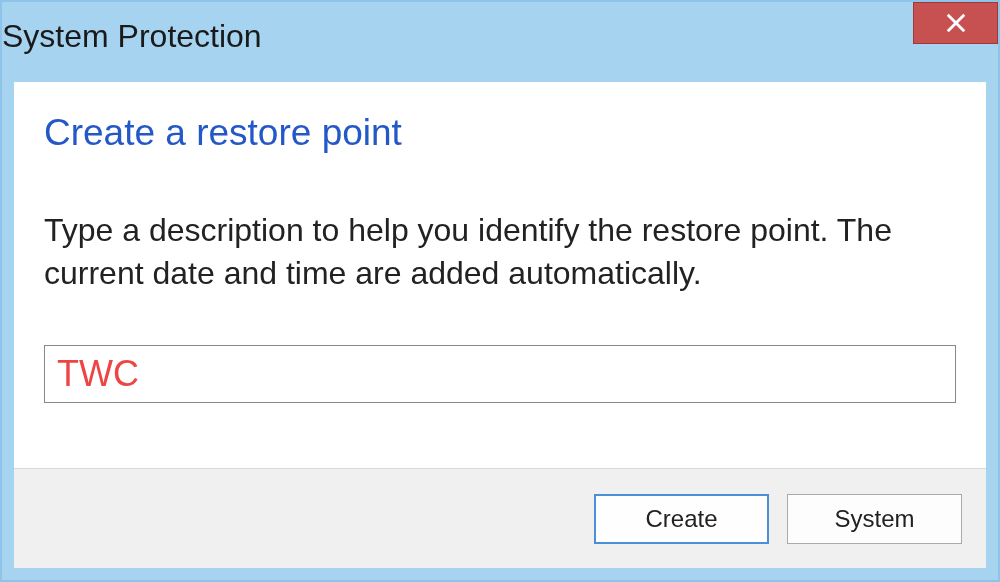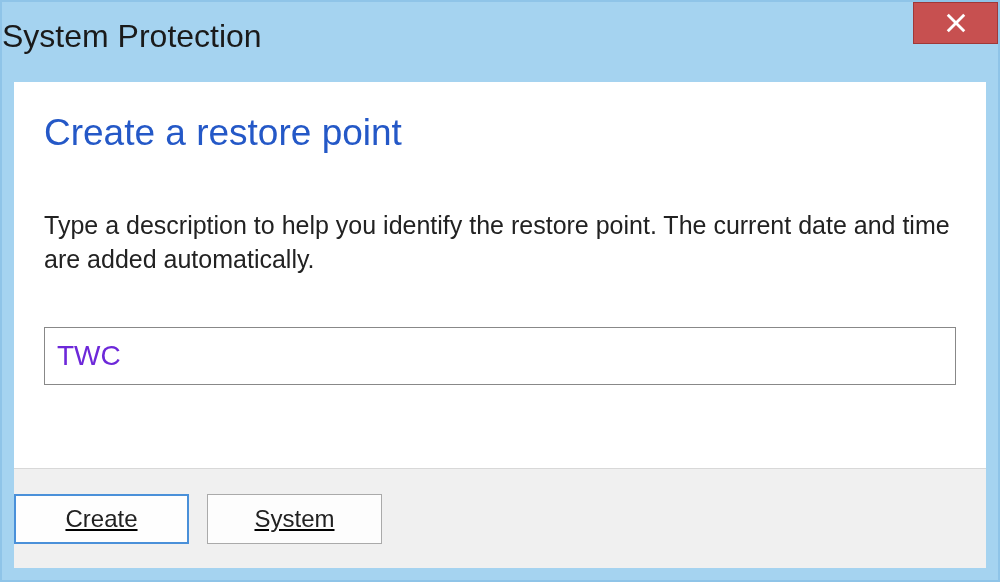--- a/index.html
+++ b/index.html
@@ -64,44 +64,43 @@
       padding: 30px 30px 30px 30px;
     }
     .heading {
       color: #2458c7;
       font-size: 37px;
       font-weight: 400;
       margin-bottom: 55px;
     }
     .description {
       color: #222;
-      font-size: 25px;
+      font-size: 32px;
       line-height: 1.35;
       margin-bottom: 50px;
     }
     .input-field {
       width: 100%;
       height: 58px;
       border: 1px solid #888;
       padding: 0 12px;
-      font-size: 28px;
+      font-size: 36px;
       font-family: 'Segoe UI', Tahoma, sans-serif;
-      color: #6d28d9;
+      color: #ef4444;
       outline: none;
     }
     .button-bar {
       height: 100px;
       background: #f0f0f0;
       border-top: 1px solid #d8d8d8;
       display: flex;
-      justify-content: flex-start;
+      justify-content: flex-end;
       align-items: center;
       padding-right: 24px;
       gap: 18px;
-      text-decoration: underline;
     }
     .btn {
       min-width: 175px;
       height: 50px;
       background: #fdfdfd;
       border: 1px solid #aaa;
       font-size: 24px;
       color: #222;
       cursor: pointer;
       font-family: 'Segoe UI', Tahoma, sans-serif;

